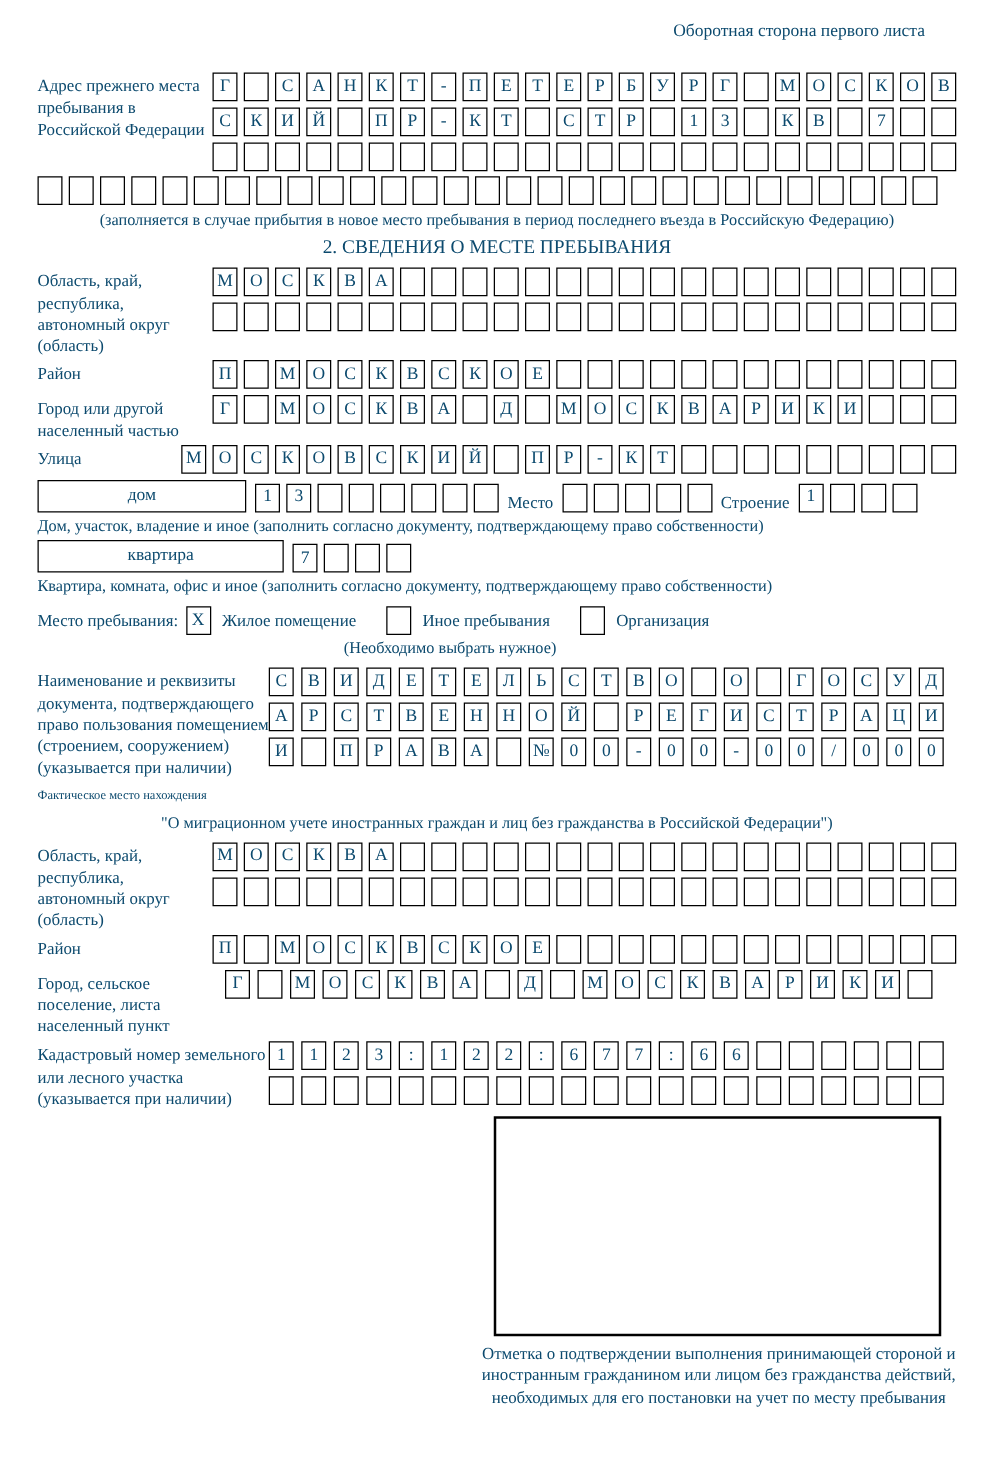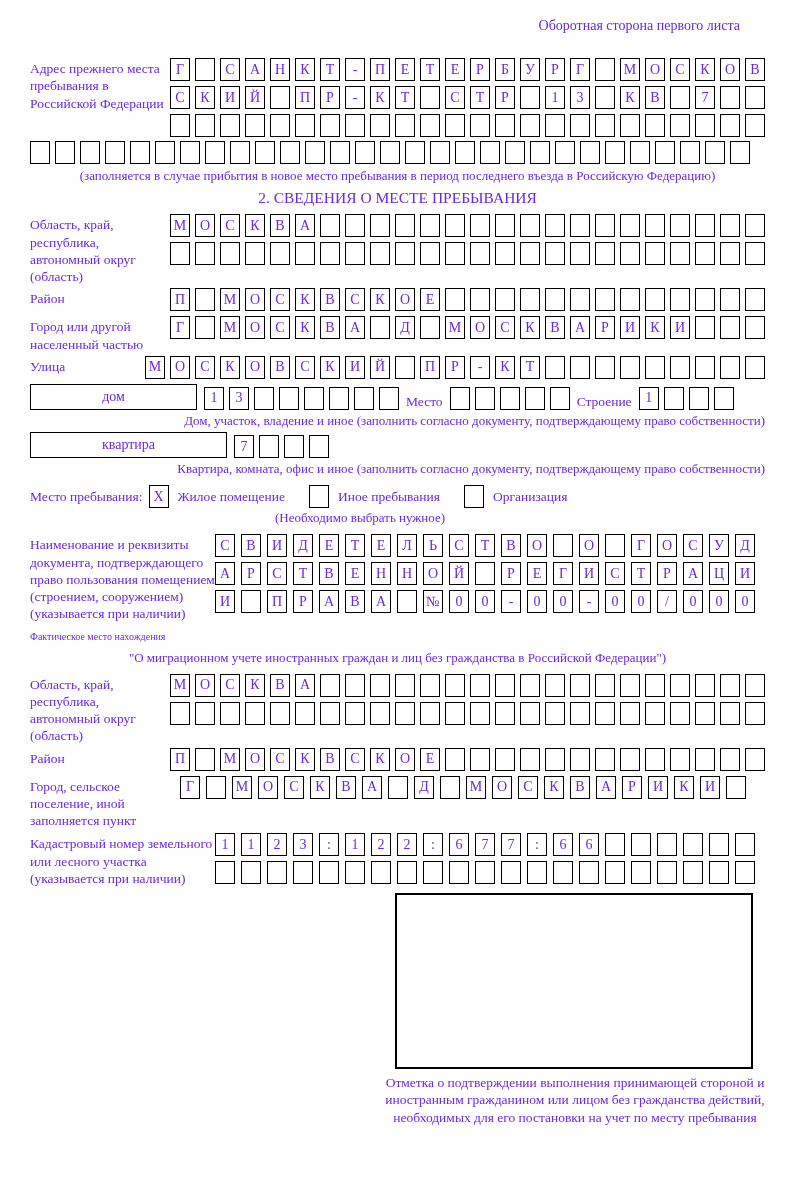--- a/index.html
+++ b/index.html
@@ -1,35 +1,35 @@
 <!DOCTYPE html>
 <html><head>
 <meta charset="utf-8">
 <style>
   html,body { margin:0; padding:0; background:#ffffff; }
   .page {
     width:800px; height:1180px; box-sizing:border-box;
     padding:18px 35px 0 30px;
     font-family:"Liberation Serif","DejaVu Serif",serif;
-    color:#6d28d9; background:#fff; position:relative; overflow:hidden;
+    color:#0c4a6e; background:#fff; position:relative; overflow:hidden;
   }
   .page-note { text-align:right; font-size:14px; margin-right:25px; margin-bottom:24px; }
   .fgroup { display:flex; align-items:flex-start; }
   .flabel { flex:none; font-size:13.5px; line-height:1.28; padding-top:2px; }
   .w140 { width:140px; } .w115 { width:115px; } .w185 { width:185px; } .w150 { width:150px; }
   .cells-stack { display:flex; flex-direction:column; gap:5px; }
   .cellrow { display:flex; gap:5px; }
   .cellrow.gap6 { gap:6px; }
   .cell {
     flex:none; width:20px; height:23px; box-sizing:border-box;
     border:1.8px solid #000; background:#fff;
     display:inline-flex; align-items:center; justify-content:center;
     font-size:14px; line-height:1;
   }
-  .note { font-size:13px; line-height:1.25;text-align:right; }
+  .note { font-size:13px; line-height:1.25; }
   .center { text-align:center; }
   .sec-title { text-align:center; font-weight:normal; font-size:15.5px; margin:5px 0 7px 0; }
   .mb2{margin-bottom:2px}.mb3{margin-bottom:3px}.mb4{margin-bottom:4px}.mb5{margin-bottom:5px}
   .labeled-box {
     flex:none; box-sizing:border-box; height:26px; border:1.6px solid #000;
     display:flex; align-items:center; justify-content:center; font-size:14px;
   }
   .bw167 { width:167px; } .bw197 { width:197px; }
   .house-row { display:flex; align-items:flex-end; gap:7px; }
   .inline-label { font-size:13.5px; white-space:nowrap; }
@@ -541,21 +541,21 @@
         <span class="cell"></span>
         <span class="cell"></span>
         <span class="cell"></span>
         <span class="cell"></span>
         <span class="cell"></span>
         <span class="cell"></span>
       </div>
   </div>
 
   <div class="fgroup mb4">
-    <div class="flabel w150">Город, сельское поселение, иной заполняется пункт</div>
+    <div class="flabel w150">Город, сельское поселение, листа населенный пункт</div>
     <div class="cellrow gap6">
         <span class="cell">Г</span>
         <span class="cell"></span>
         <span class="cell">М</span>
         <span class="cell">О</span>
         <span class="cell">С</span>
         <span class="cell">К</span>
         <span class="cell">В</span>
         <span class="cell">А</span>
         <span class="cell"></span>

